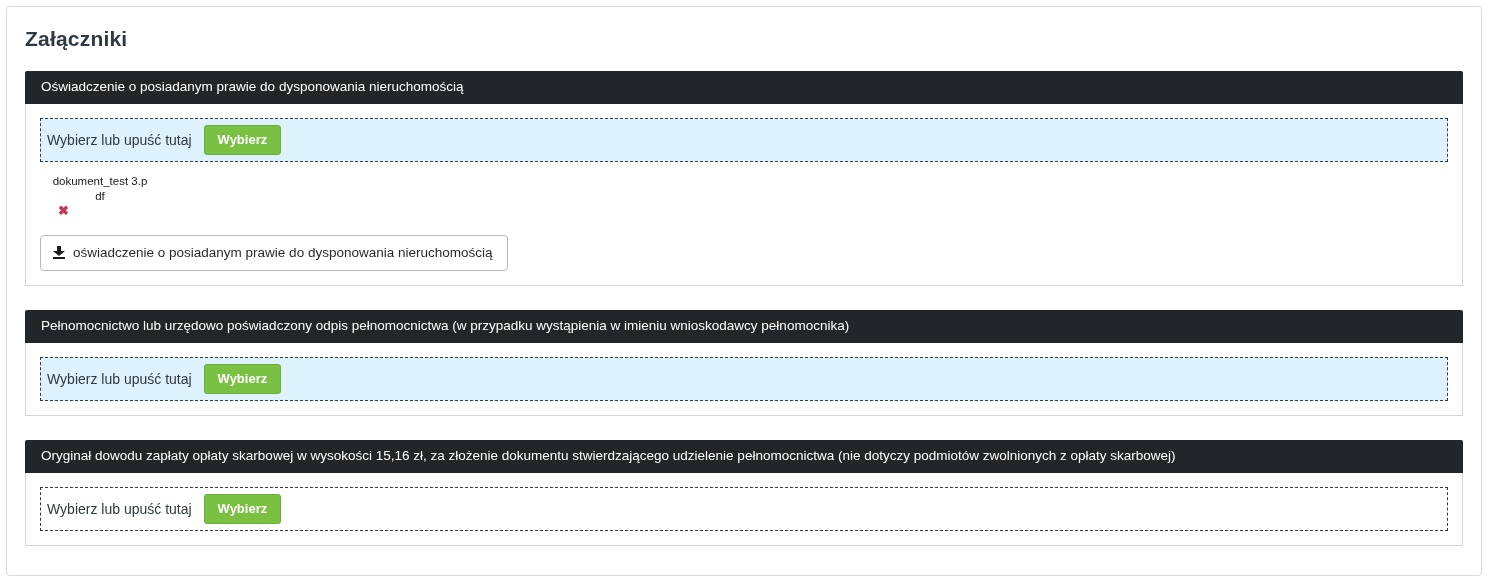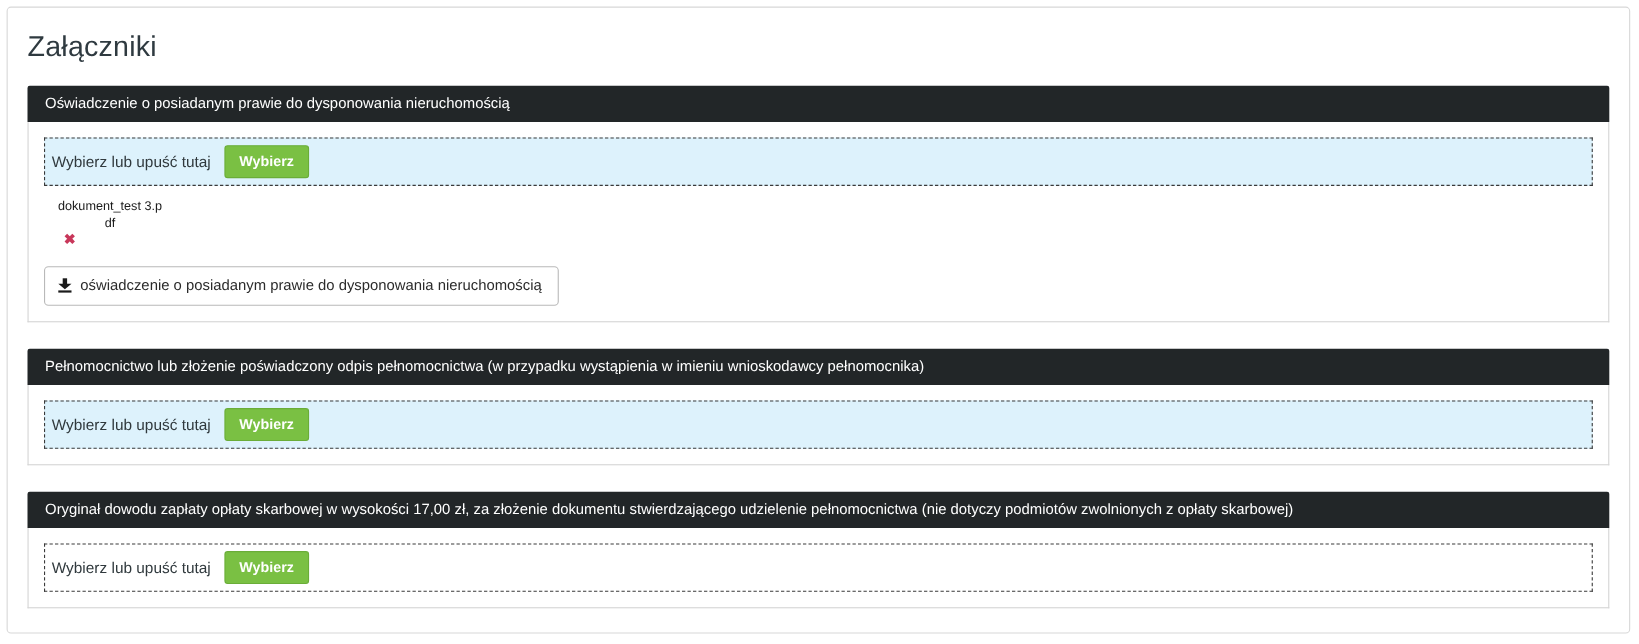--- a/index.html
+++ b/index.html
@@ -21,22 +21,22 @@
     width: 1476px;
     height: 570px;
     border: 1px solid #d8d8d8;
     border-radius: 4px;
     background: #ffffff;
     box-sizing: border-box;
   }
   .page-title {
     margin: 0;
     padding: 20px 0 0 18px;
-    font-size: 26px;
-    font-weight: normal;
+    font-size: 21px;
+    font-weight: bold;
     color: #2f3a40;
     letter-spacing: 0.2px;
   }
 
   .attachment-block {
     margin: 0 18px 0 18px;
   }
   .attachment-block.first { margin-top: 20px; }
   .attachment-block.spaced { margin-top: 24px; }
 
@@ -178,31 +178,31 @@
       <button class="btn-download">
         <span class="dl-icon">
             <span class="dl-base"></span>
           </span>
         <span>oświadczenie o posiadanym prawie do dysponowania nieruchomością</span>
       </button>
     </div>
   </div>
 
   <div class="attachment-block spaced">
-    <div class="block-header">Pełnomocnictwo lub złożenie poświadczony odpis pełnomocnictwa (w przypadku wystąpienia w imieniu wnioskodawcy pełnomocnika)</div>
+    <div class="block-header">Pełnomocnictwo lub urzędowo poświadczony odpis pełnomocnictwa (w przypadku wystąpienia w imieniu wnioskodawcy pełnomocnika)</div>
     <div class="block-body">
       <div class="dropzone">
         <span class="dropzone-text">Wybierz lub upuść tutaj</span>
         <button class="btn-choose">Wybierz</button>
       </div>
     </div>
   </div>
 
   <div class="attachment-block spaced">
-    <div class="block-header">Oryginał dowodu zapłaty opłaty skarbowej w wysokości 17,00 zł, za złożenie dokumentu stwierdzającego udzielenie pełnomocnictwa (nie dotyczy podmiotów zwolnionych z opłaty skarbowej)</div>
+    <div class="block-header">Oryginał dowodu zapłaty opłaty skarbowej w wysokości 15,16 zł, za złożenie dokumentu stwierdzającego udzielenie pełnomocnictwa (nie dotyczy podmiotów zwolnionych z opłaty skarbowej)</div>
     <div class="block-body">
       <div class="dropzone plain">
         <span class="dropzone-text">Wybierz lub upuść tutaj</span>
         <button class="btn-choose">Wybierz</button>
       </div>
     </div>
   </div>
 
 </div>
 

